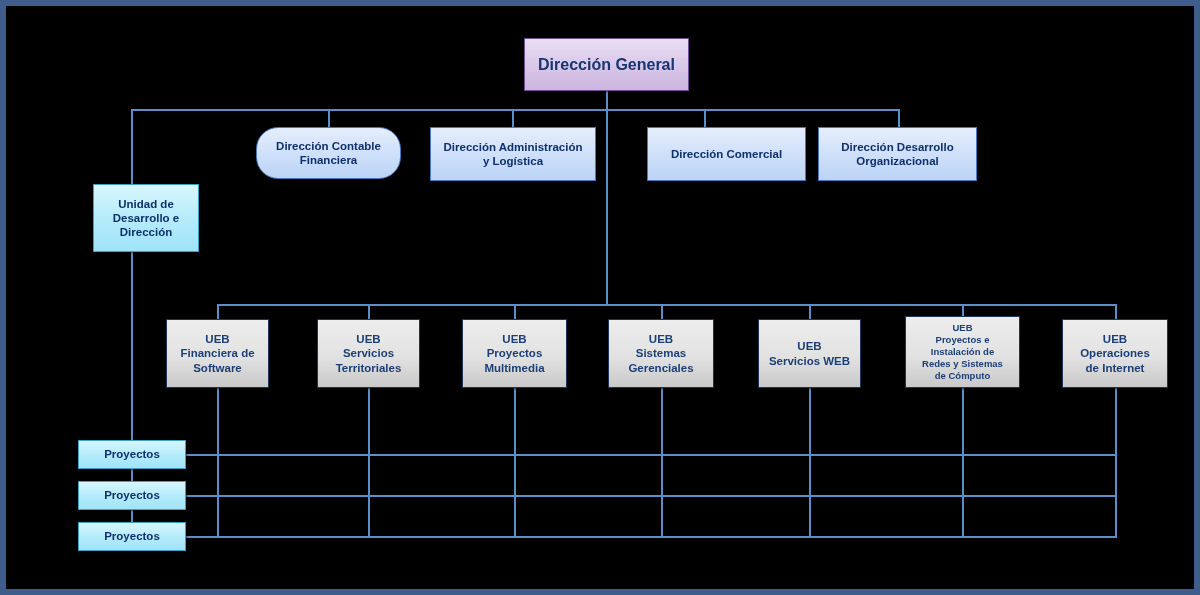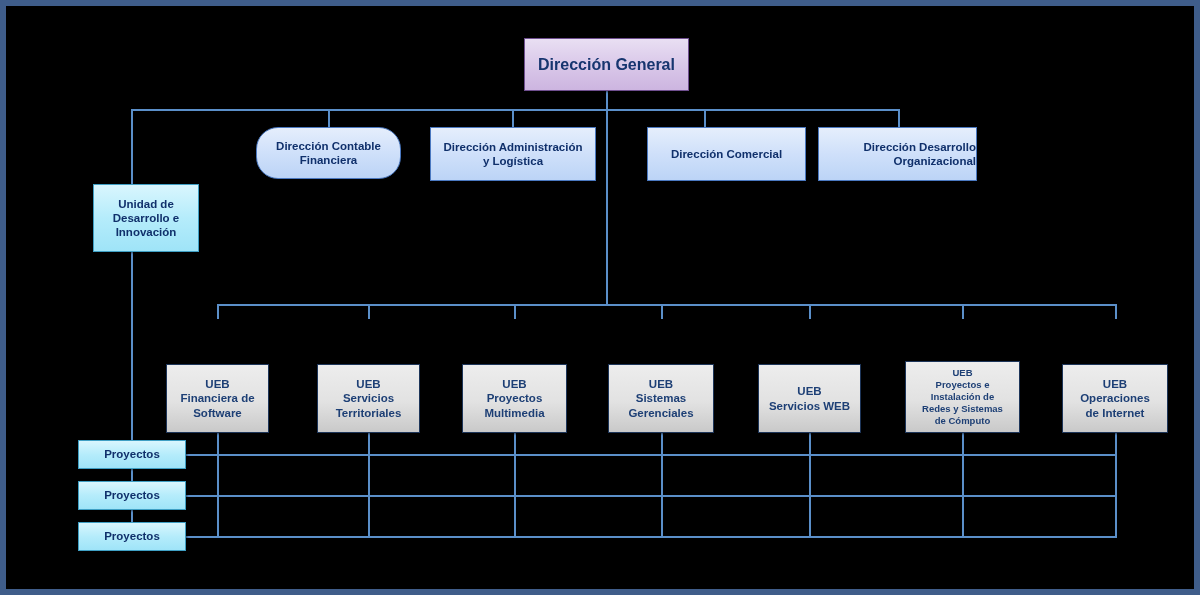--- a/index.html
+++ b/index.html
@@ -63,21 +63,20 @@
     font-size: 11.5px;
     justify-content: center;
   }
   
   .node.ueb {
     background: linear-gradient(to bottom, #ededed 0%, #e2e2e2 55%, #c9c9c9 100%);
     border: 1px solid #1d3559;
     box-shadow: 1px 1px 2px rgba(0,0,0,0.6);
     font-size: 11.5px;
     color: #1d3f75;
-    margin-top: 45px;
   }
   .node.ueb.small { font-size: 9.5px; line-height: 1.28; }
 </style>
 </head>
 <body>
 
 <div id="canvas">
 
   <div class="line-v" style="left:600px; top:85px; height:18px;"></div>
 
@@ -133,32 +132,32 @@
     <span>
       <span>Dirección Administración</span>
       <span>y Logística</span>
     </span>
   </div>
 
   <div class="node dir" style="left:619px; top:121px; width:159px; height:54px;margin-left:22px;">
     <span>Dirección Comercial</span>
   </div>
 
-  <div class="node dir" style="left:812px; top:121px; width:159px; height:54px;text-align:right;">
+  <div class="node dir" style="left:812px; top:121px; width:159px; height:54px;">
     <span>
       <span>Dirección Desarrollo</span>
       <span>Organizacional</span>
     </span>
   </div>
 
   <div class="node cyan" style="left:87px; top:178px; width:106px; height:68px;">
     <span>
       <span>Unidad de</span>
       <span>Desarrollo e</span>
-      <span>Innovación</span>
+      <span>Dirección</span>
     </span>
   </div>
 
   <div class="node ueb" style="left:160px; top:313px; width:103px; height:69px;">
     <span>
       <span>UEB</span>
       <span>Financiera de</span>
       <span>Software</span>
     </span>
   </div>

